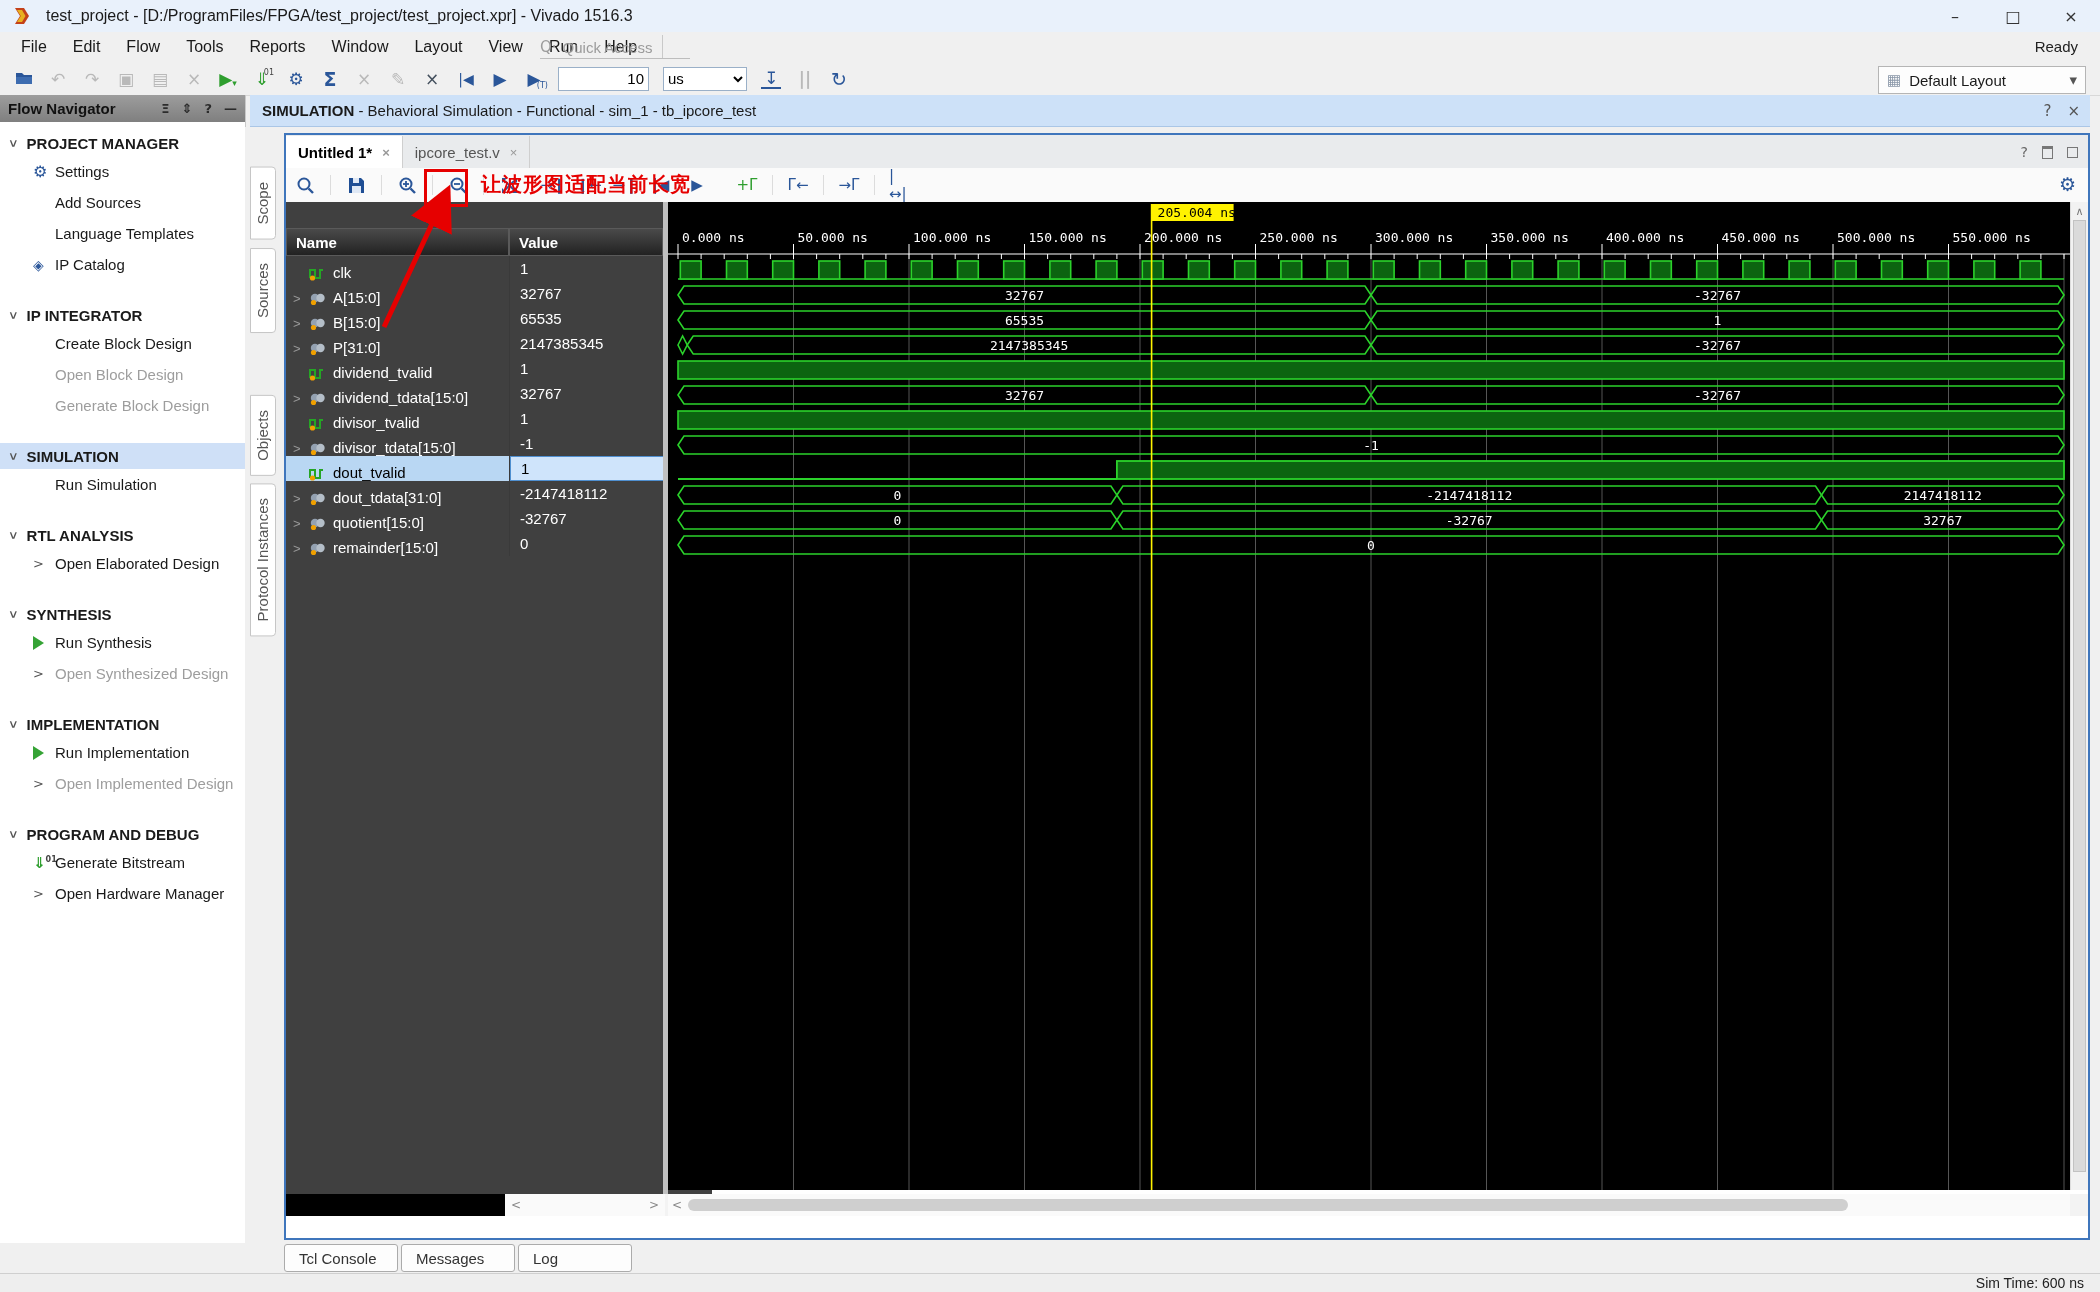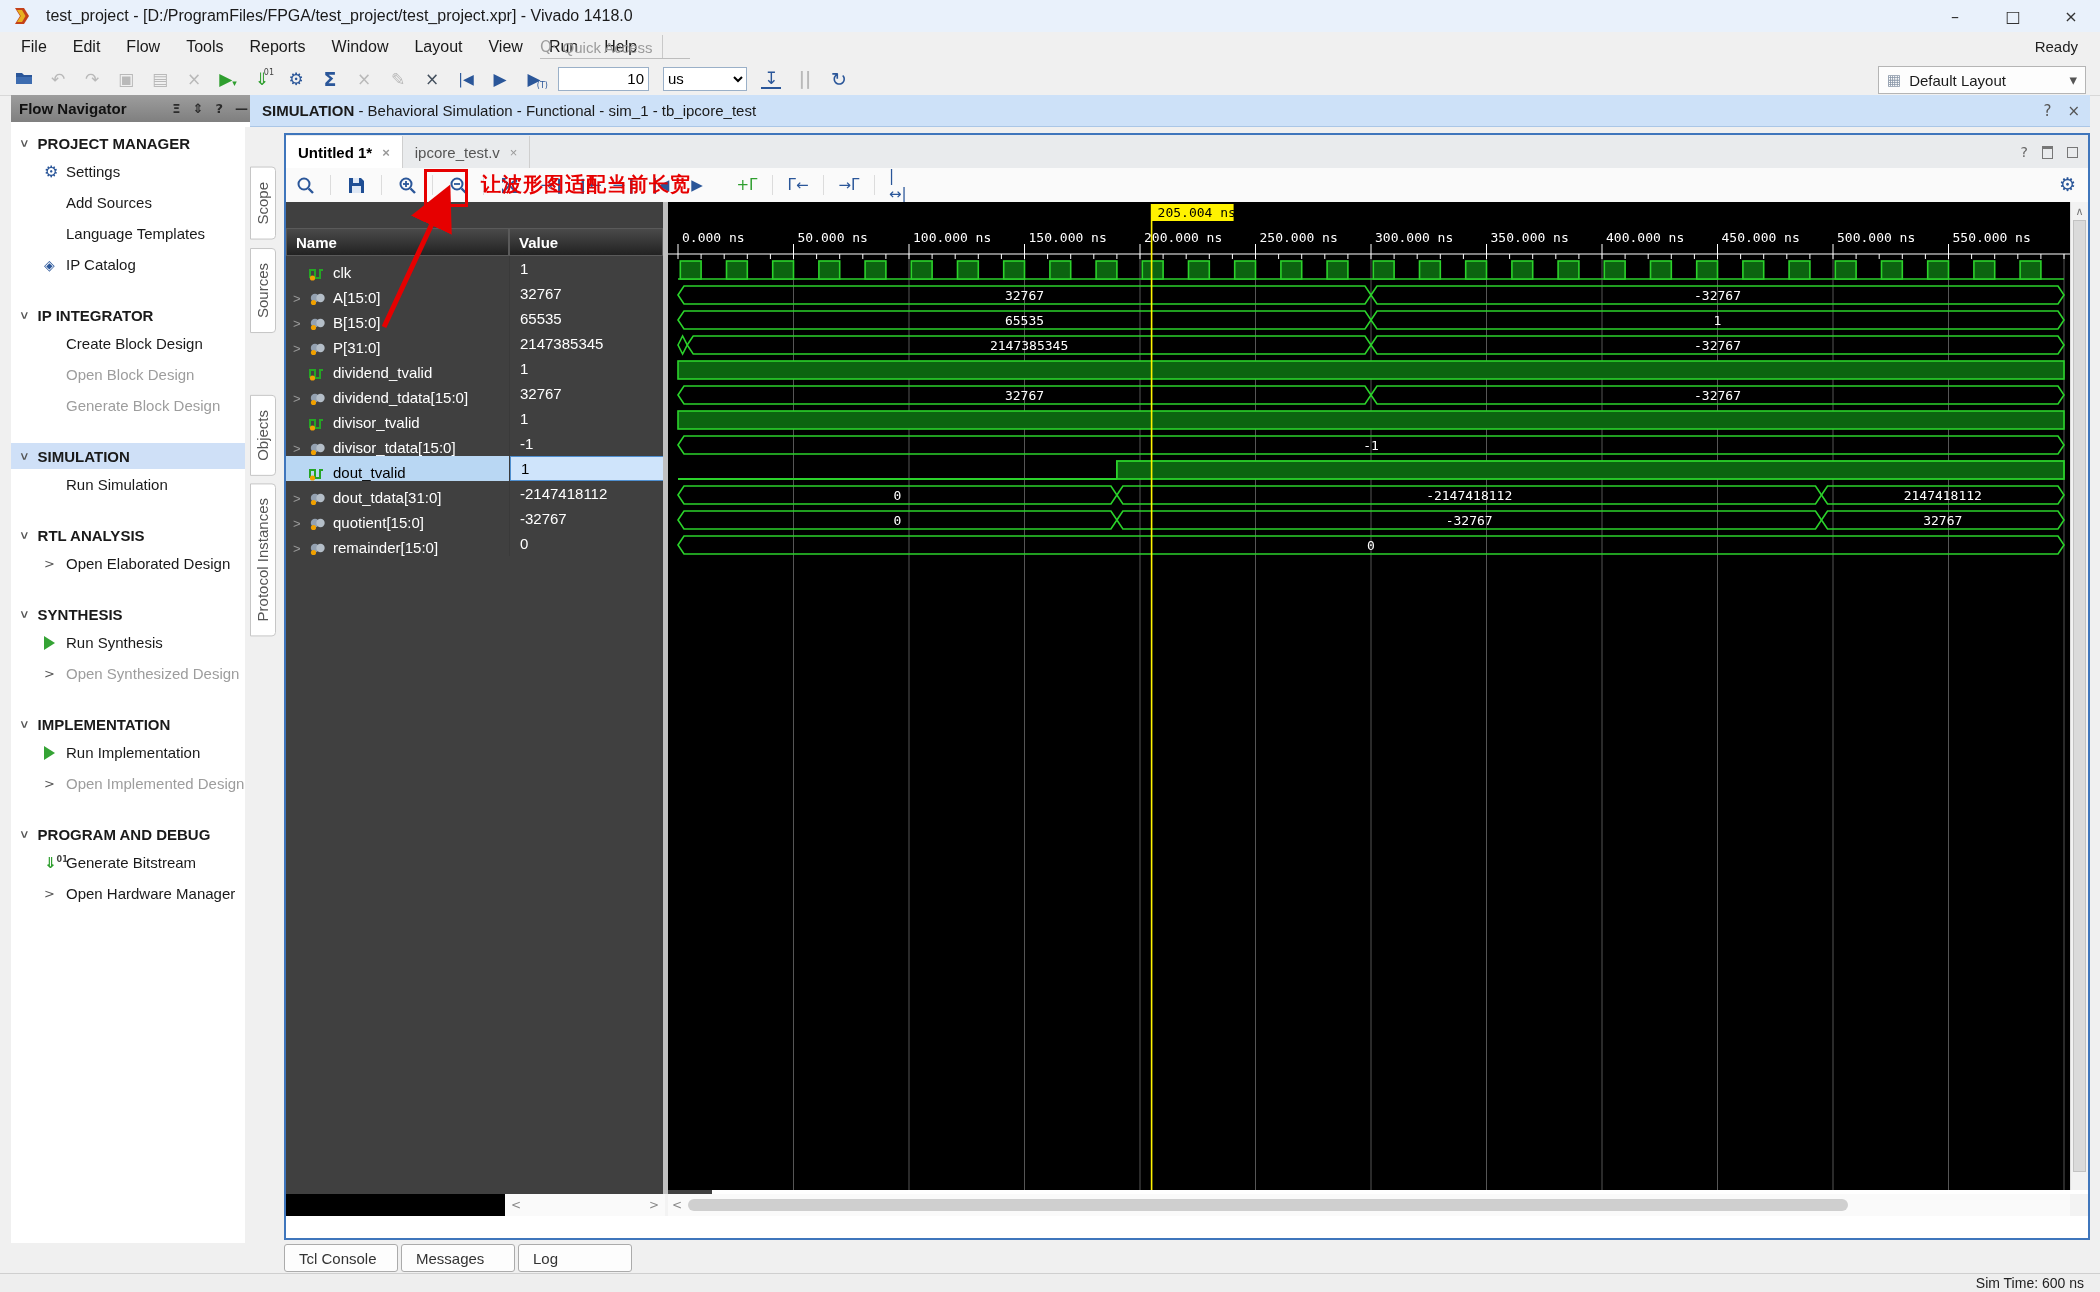--- a/index.html
+++ b/index.html
@@ -21,21 +21,21 @@
   
   .toolbar{left:0;top:62px;width:2100px;height:33px;background:#f0f0f0;border-bottom:1px solid #d8d8d8;display:flex;align-items:center;padding-left:14px;gap:14px;}
   .tb-icon{width:20px;height:22px;display:flex;align-items:center;justify-content:center;font-size:17px;font-family:"DejaVu Sans",sans-serif;}
   .dis{color:#b9b9b9;} .blu{color:#2a5699;} .grn{color:#2e9e2e;}
   .tb-input{width:56px;height:20px;border:1px solid #9ab0c8;background:#fff;text-align:right;font-size:15px;padding-right:4px;padding-left:29px;}
   .tb-select{width:84px;height:24px;border:1px solid #9ab0c8;background:#fff;font-size:15px;}
   .layout-box{right:14px;top:66px;width:190px;height:26px;background:#fdfdfd;border:1px solid #b5b5b5;display:flex;align-items:center;gap:8px;padding:0 8px;font-size:15px;}
   .grid-glyph{color:#8a97a8;font-family:"DejaVu Sans",sans-serif;}
   .dd-chev{margin-left:auto;color:#555;font-family:"DejaVu Sans",sans-serif;}
   
-  .flownav{left:11px;top:95px;width:245px;height:1148px;background:#fff;border-right:1px solid #c9c9c9;}
+  .flownav{left:0;top:95px;width:245px;height:1148px;background:#fff;border-right:1px solid #c9c9c9;}
   .fn-header{height:27px;background:linear-gradient(#9d9d9d,#7f7f7f);display:flex;align-items:center;padding:0 8px;font-weight:bold;font-size:15px;color:#111;}
   .fn-hdr-icons{margin-left:auto;display:flex;gap:12px;font-family:"DejaVu Sans",sans-serif;font-size:13px;color:#2b2b2b;}
   .fn-sec{margin-top:22px;}
   .fn-sec-header{height:26px;display:flex;align-items:center;gap:9px;padding-left:10px;font-weight:bold;font-size:15px;text-align:right;}
   .fn-sec-header.sel{background:#cfe0f7;}
   .fn-chev{display:inline-block;transform:rotate(90deg);color:#555;font-size:13px;font-weight:bold;}
   .fn-item{height:31px;display:flex;align-items:center;padding-left:33px;font-size:15px;}
   .fn-item .ic{width:22px;display:flex;justify-content:flex-start;font-family:"DejaVu Sans",sans-serif;}
   .fn-item.disabled{color:#9d9d9d;}
   .item-chev{color:#555;font-size:13px;}
@@ -94,21 +94,21 @@
   .statusbar{left:0;top:1273px;width:2100px;height:19px;background:#eeeeee;border-top:1px solid #cfcfcf;display:flex;align-items:center;justify-content:flex-end;padding-right:16px;box-sizing:border-box;font-size:14px;color:#222;}
 </style>
 </head>
 <body>
 
 <div class="abs titlebar">
   <svg class="app-logo" viewBox="0 0 20 20">
     <path d="M3 2 L12 2 L17 10 L12 18 L3 18 L8 10 Z" fill="#c44118"></path>
     <path d="M5 4 L10 4 L13.5 10 L10 16 L5 16 L8.8 10 Z" fill="#e8b01f"></path>
   </svg>
-  <span class="title-text">test_project - [D:/ProgramFiles/FPGA/test_project/test_project.xpr] - Vivado 1418.0</span>
+  <span class="title-text">test_project - [D:/ProgramFiles/FPGA/test_project/test_project.xpr] - Vivado 1516.3</span>
   <div class="win-btns">
     <span class="win-btn">–</span>
     <span class="win-btn">□</span>
     <span class="win-btn">×</span>
   </div>
 </div>
 
 <div class="abs menubar">
   <span id="menuItems" style="display:flex;">
       <span class="menu-item">File</span>

